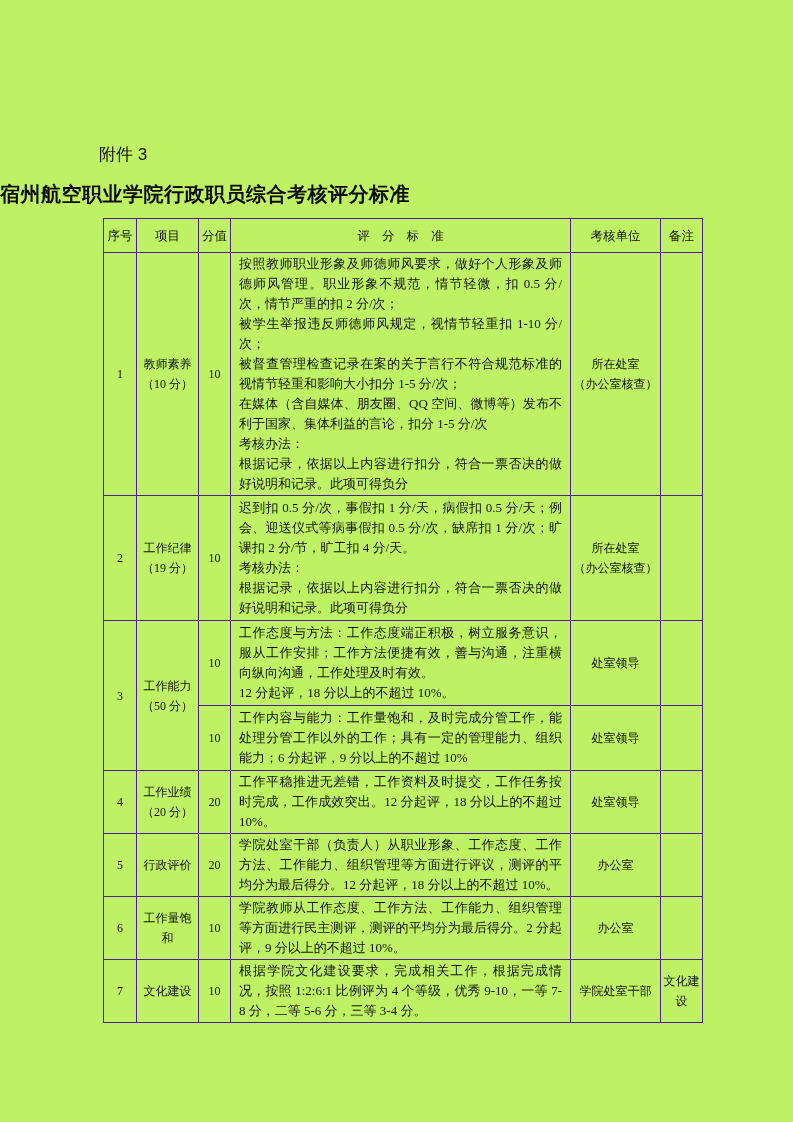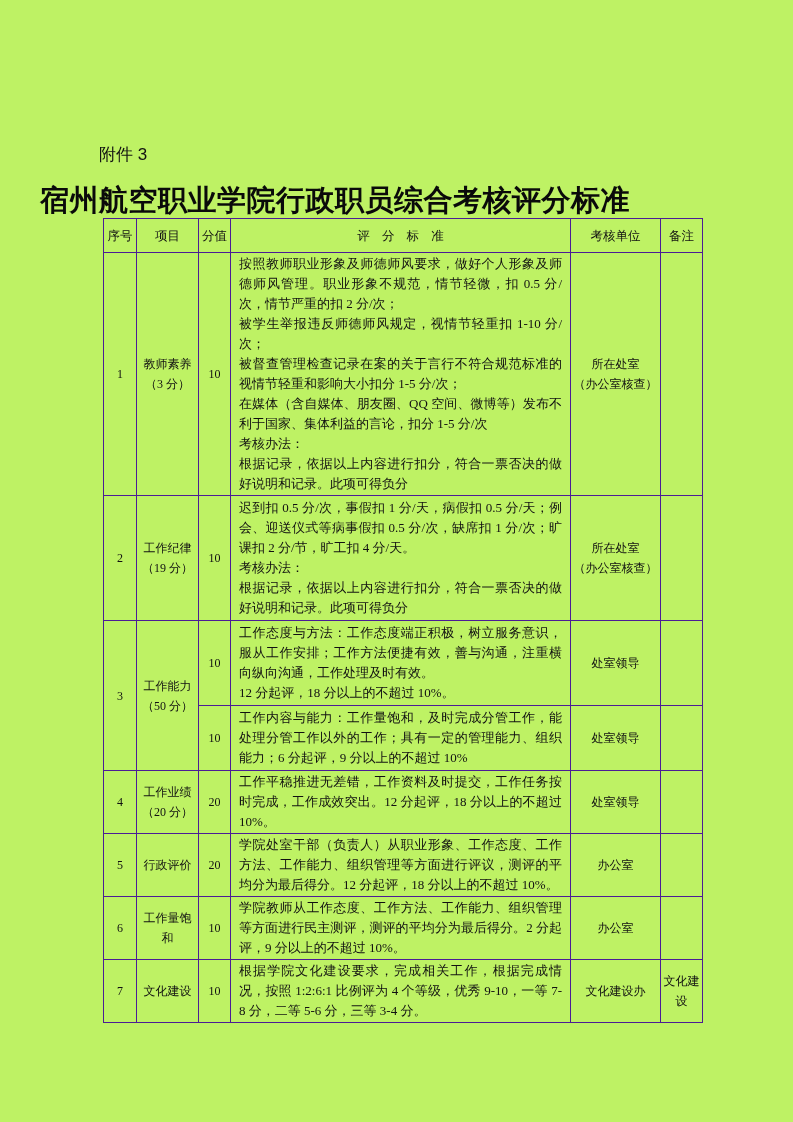--- a/index.html
+++ b/index.html
@@ -20,22 +20,22 @@
     top: 143px;
     font-size: 17px;
     font-family: "Liberation Sans", "DejaVu Sans", sans-serif;
     color: #111111;
   }
   .doc-title {
     position: absolute;
     left: 0;
     top: 181px;
     width: 630px;
-    text-align: right;
-    font-size: 29px;
+    text-align: left;
+    font-size: 20px;
     font-weight: 700;
     letter-spacing: 0.5px;
     font-family: "Liberation Sans", "DejaVu Sans", sans-serif;
     color: #0a0a0a;
   }
   table.assessment {
     position: absolute;
     left: 103px;
     top: 218px;
     width: 599px;
@@ -104,21 +104,21 @@
       <th>项目</th>
       <th>分值</th>
       <th class="th-criteria">评 分 标 准</th>
       <th>考核单位</th>
       <th>备注</th>
     </tr>
 
     <tr class="h-r1">
       <td class="center">1</td>
       <td class="center">教师素养
-（3 分）</td>
+（10 分）</td>
       <td class="center">10</td>
       <td class="criteria">按照教师职业形象及师德师风要求，做好个人形象及师德师风管理。职业形象不规范，情节轻微，扣 0.5 分/次，情节严重的扣 2 分/次；
 被学生举报违反师德师风规定，视情节轻重扣 1-10 分/次；
 被督查管理检查记录在案的关于言行不符合规范标准的视情节轻重和影响大小扣分 1-5 分/次；
 在媒体（含自媒体、朋友圈、QQ 空间、微博等）发布不利于国家、集体利益的言论，扣分 1-5 分/次
 考核办法：
 根据记录，依据以上内容进行扣分，符合一票否决的做好说明和记录。此项可得负分</td>
       <td class="center">所在处室
 （办公室核查）</td>
       <td class="center"></td>
@@ -181,19 +181,19 @@
       <td class="criteria">学院教师从工作态度、工作方法、工作能力、组织管理等方面进行民主测评，测评的平均分为最后得分。2 分起评，9 分以上的不超过 10%。</td>
       <td class="center">办公室</td>
       <td class="center"></td>
     </tr>
 
     <tr class="h-r7">
       <td class="center">7</td>
       <td class="center">文化建设</td>
       <td class="center">10</td>
       <td class="criteria">根据学院文化建设要求，完成相关工作，根据完成情况，按照 1:2:6:1 比例评为 4 个等级，优秀 9-10，一等 7-8 分，二等 5-6 分，三等 3-4 分。</td>
-      <td class="center">文化建设办</td>
+      <td class="center">学院处室干部</td>
       <td class="center">文化建设</td>
     </tr>
   </tbody>
     </table>
 
 </div>
 
 </body></html>

